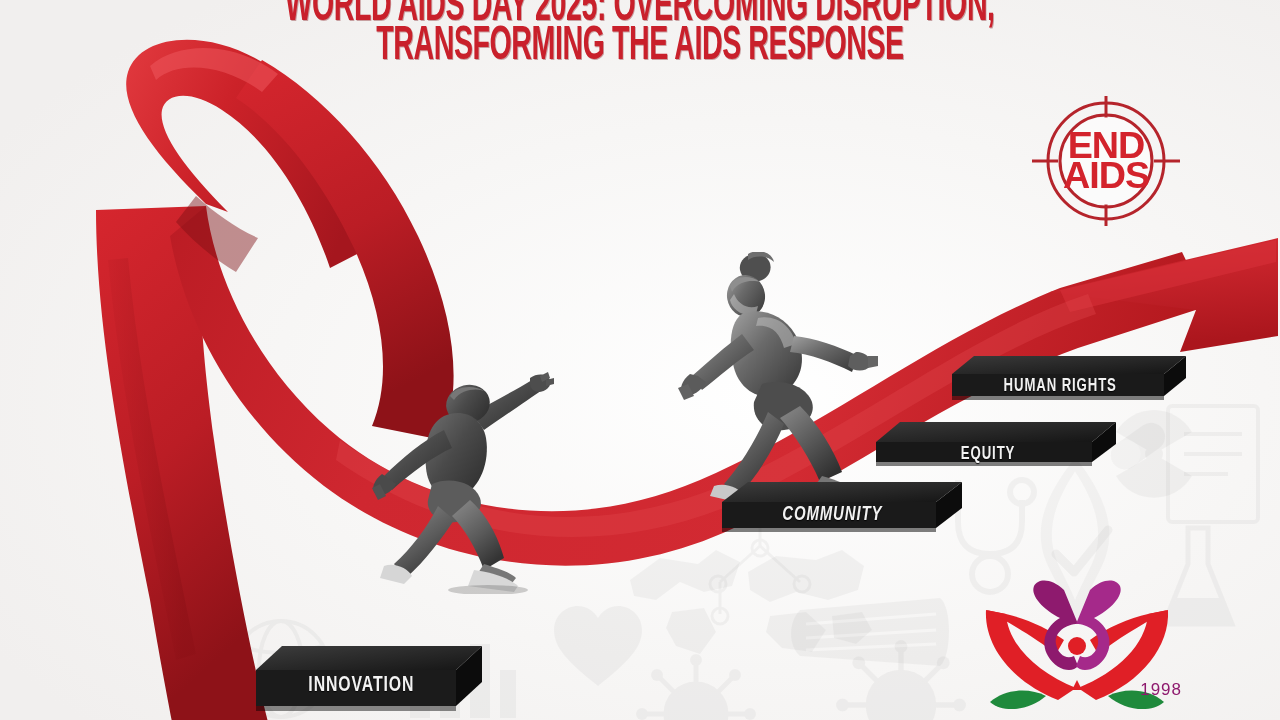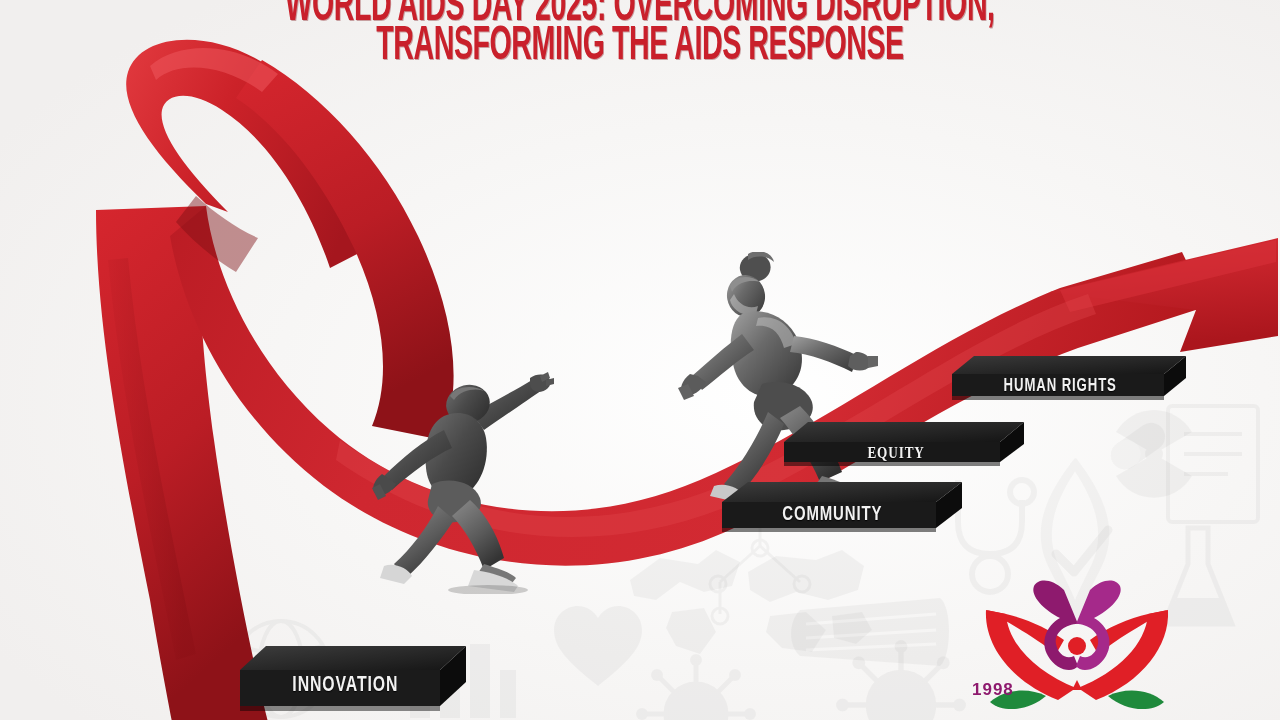--- a/index.html
+++ b/index.html
@@ -67,38 +67,38 @@
   .plat-label {
     position:absolute; left:0; width:100%;
     text-align:center;
     color:#f2f2f2; font-weight:900;
     letter-spacing:1px;
     transform:scaleX(.88) scaleY(1.18);
     text-shadow:0 1px 1px rgba(0,0,0,.9);
     white-space:nowrap;
   }
 
-  #plat-innovation   { left:240px; top:640px; width:230px; height:80px; }
+  #plat-innovation   { left:256px; top:640px; width:230px; height:80px; }
   #plat-resilience   { left:352px; top:578px; width:230px; height:78px; }
-  #plat-community    { left:718px; top:478px; width:248px; height:62px; }
-  #plat-equity       { left:780px; top:418px; width:248px; height:56px;font-family:Liberation Serif, serif; }
+  #plat-community    { left:718px; top:478px; width:248px; height:62px;font-style:italic; }
+  #plat-equity       { left:872px; top:418px; width:248px; height:56px; }
   #plat-humanrights  { left:948px; top:352px; width:242px; height:56px;text-decoration:underline; }
 
   
   .figure { position:absolute; z-index:20; }
   .figure svg { display:block; }
   #fig-left  { left:358px; top:372px; width:232px; height:222px; }
   #fig-right { left:676px; top:252px; width:232px; height:250px; }
 
   
   #org-logo { position:absolute; left:972px; top:576px; width:210px; height:144px; z-index:26; }
   #org-logo svg { display:block; }
   #org-logo .org-text {
-    position:absolute; left:0; top:104px; width:210px; text-align:left;
-    color:#8e1a6e; font-weight:700; font-size:17px; letter-spacing:1px;
+    position:absolute; left:0; top:104px; width:210px; text-align:right;
+    color:#8e1a6e; font-weight:400; font-size:17px; letter-spacing:1px;
   }
 </style>
 </head>
 <body>
 
 <div id="poster">
 
   <div class="wm" style="left:620px; top:520px;">
     <svg width="260" height="150" viewBox="0 0 260 150">
       <g fill="#8d9094">
@@ -357,20 +357,39 @@
       <path d="M 108 260 C 120 390, 150 530, 176 660 L 196 654
                C 170 526, 140 388, 128 258 Z" fill="url(#gTail)" opacity=".5"></path>
     </svg>
   </div>
 
   <div class="title-wrap">
     <div class="title-line" id="title-l1">WORLD AIDS DAY 2025: OVERCOMING DISRUPTION,</div>
     <div class="title-line" id="title-l2">TRANSFORMING THE AIDS RESPONSE</div>
   </div>
 
+  <div id="endaids">
+    <svg width="164" height="138" viewBox="0 0 164 138" style="position:absolute;left:0;top:0;">
+      <g fill="none" stroke="#b5242b" stroke-width="3">
+        <circle cx="82" cy="69" r="58"></circle>
+        <circle cx="82" cy="69" r="46"></circle>
+      </g>
+      <g stroke="#b5242b" stroke-width="3">
+        <line x1="8" y1="69" x2="34" y2="69"></line>
+        <line x1="130" y1="69" x2="156" y2="69"></line>
+        <line x1="82" y1="4" x2="82" y2="26"></line>
+        <line x1="82" y1="112" x2="82" y2="134"></line>
+      </g>
+      <circle cx="82" cy="69" r="44" fill="#ffffff" opacity=".55"></circle>
+    </svg>
+    <div class="ea-text">
+      <span class="ea-1">END</span>
+      <span class="ea-2">AIDS</span>
+    </div>
+  </div>
 
   <div class="platform" id="plat-humanrights">
     <svg width="242" height="56" viewBox="0 0 242 56">
       <defs>
         <linearGradient id="pTopHR" x1="0" y1="0" x2="1" y2="1">
           <stop offset="0%" stop-color="#3a3a3a"></stop>
             <stop offset="100%" stop-color="#151515"></stop>
         </linearGradient>
       </defs>
       <path d="M26 4 L238 4 L216 22 L4 22 Z" fill="url(#pTopHR)"></path>

